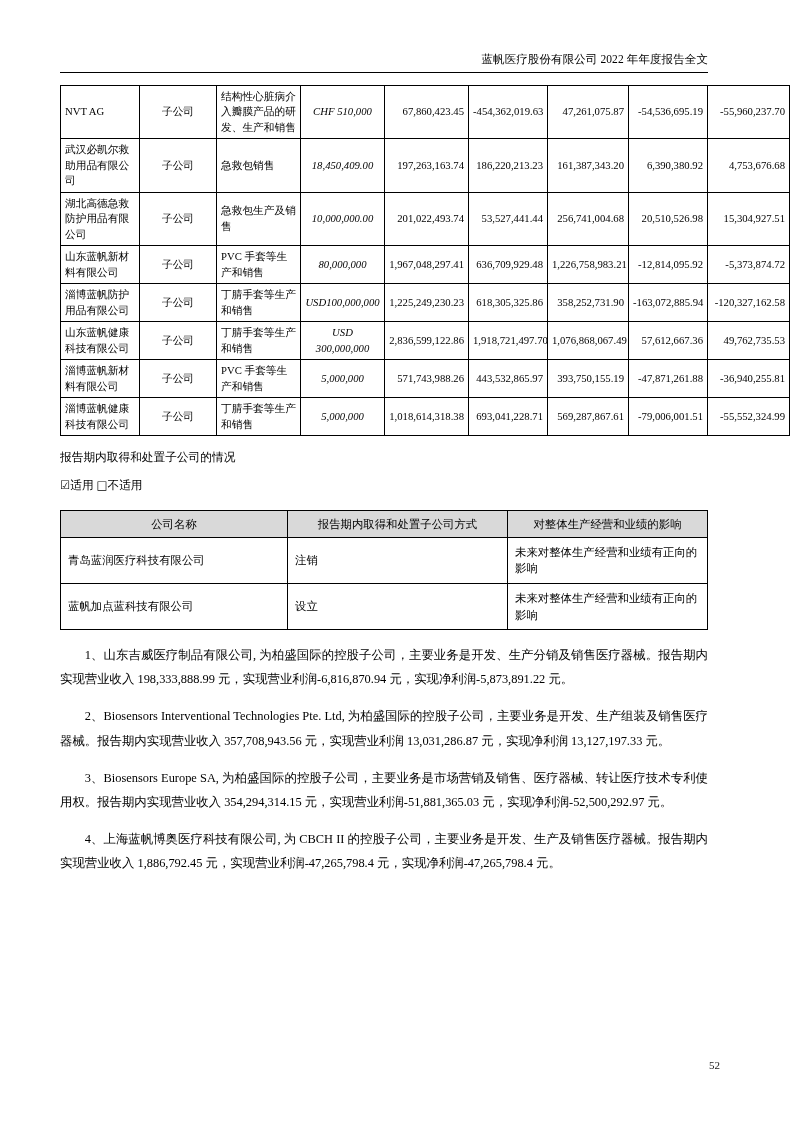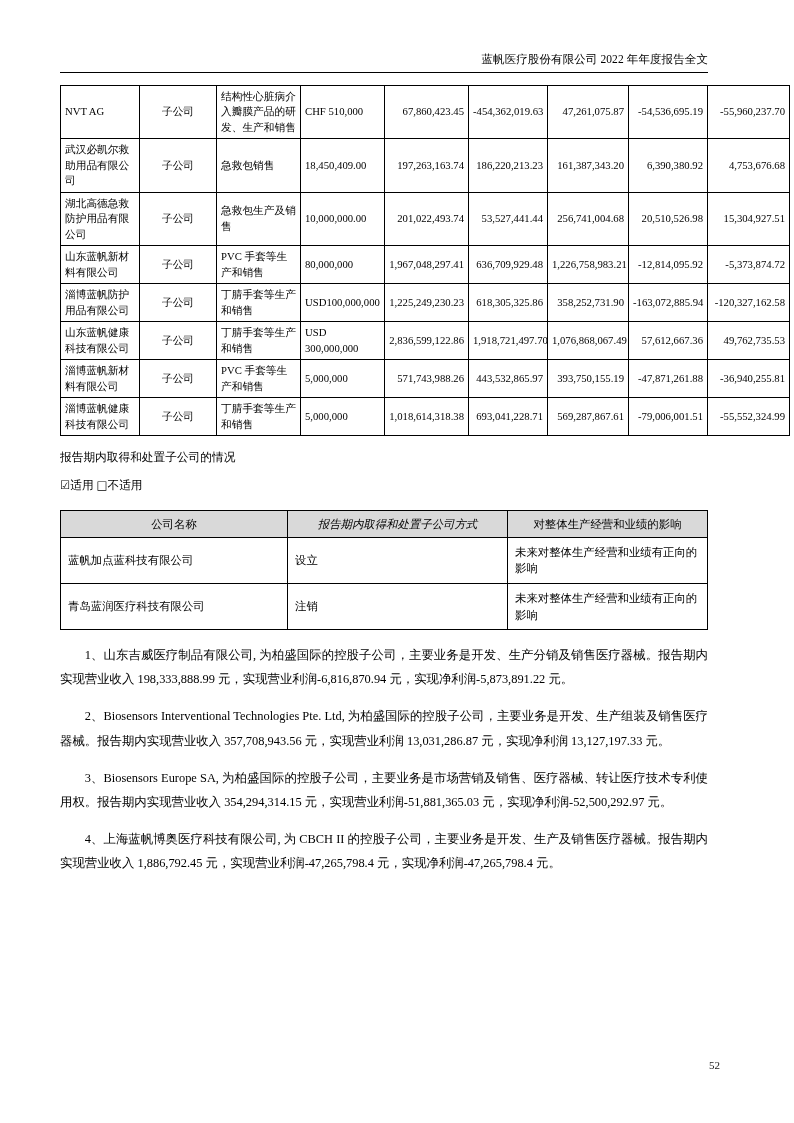--- a/index.html
+++ b/index.html
@@ -56,21 +56,21 @@
     line-height: 1.42;
     font-weight: normal;
   }
 
   
   #subsidiary-table { margin-top: 12px; }
   #subsidiary-table td { font-size: 10.7px; line-height: 1.45; }
   .c-name   { width: 70px;  text-align: left;  }
   .c-type   { width: 68px;  text-align: center;}
   .c-biz    { width: 75px;  text-align: left;  }
-  .c-cap    { width: 75px;  text-align: left;  }
+  .c-cap    { width: 75px;  text-align: center; font-style: italic;  }
   .c-num    { text-align: right; }
   .col-ta   { width: 75px; }
   .col-na   { width: 70px; }
   .col-rev  { width: 72px; }
   .col-op   { width: 70px; }
   .col-np   { width: 73px; }
 
   
   #disposal-table { margin-top: 14px; }
   #disposal-table th {
@@ -79,21 +79,21 @@
     font-size: 11.4px;
     padding: 5px 4px;
   }
   #disposal-table td {
     font-size: 11.4px;
     padding: 6px 7px;
     vertical-align: middle;
     line-height: 1.45;
   }
   .d-col-1 { width: 218px; }
-  .d-col-2 { width: 211px; font-style: italic; }
+  .d-col-2 { width: 211px; }
   .d-col-3 { width: auto; }
 
   
   .lead {
     font-size: 11.7px;
     line-height: 1.6;
     margin: 13px 0 0 0;
   }
   .lead.tight { margin-top: 11px; }
   .para {
@@ -234,27 +234,27 @@
     <table class="grid" id="disposal-table">
       <thead>
         <tr>
           <th class="d-col-1">公司名称</th>
           <th class="d-col-2">报告期内取得和处置子公司方式</th>
           <th class="d-col-3">对整体生产经营和业绩的影响</th>
         </tr>
       </thead>
       <tbody>
         <tr>
+          <td>青岛蓝润医疗科技有限公司</td>
+          <td>注销</td>
+          <td>未来对整体生产经营和业绩有正向的影响</td>
+        </tr>
+        <tr>
           <td>蓝帆加点蓝科技有限公司</td>
           <td>设立</td>
-          <td>未来对整体生产经营和业绩有正向的影响</td>
-        </tr>
-        <tr>
-          <td>青岛蓝润医疗科技有限公司</td>
-          <td>注销</td>
           <td>未来对整体生产经营和业绩有正向的影响</td>
         </tr>
       </tbody>
     </table>
 
 
     <p class="para">1、山东吉威医疗制品有限公司, 为柏盛国际的控股子公司，主要业务是开发、生产分销及销售医疗器械。报告期内实现营业收入 198,333,888.99 元，实现营业利润-6,816,870.94 元，实现净利润-5,873,891.22 元。</p>
     <p class="para">2、Biosensors Interventional Technologies Pte. Ltd, 为柏盛国际的控股子公司，主要业务是开发、生产组装及销售医疗器械。报告期内实现营业收入 357,708,943.56 元，实现营业利润 13,031,286.87 元，实现净利润 13,127,197.33 元。</p>
     <p class="para">3、Biosensors Europe SA, 为柏盛国际的控股子公司，主要业务是市场营销及销售、医疗器械、转让医疗技术专利使用权。报告期内实现营业收入 354,294,314.15 元，实现营业利润-51,881,365.03 元，实现净利润-52,500,292.97 元。</p>
     <p class="para">4、上海蓝帆博奥医疗科技有限公司, 为 CBCH II 的控股子公司，主要业务是开发、生产及销售医疗器械。报告期内实现营业收入 1,886,792.45 元，实现营业利润-47,265,798.4 元，实现净利润-47,265,798.4 元。</p>

